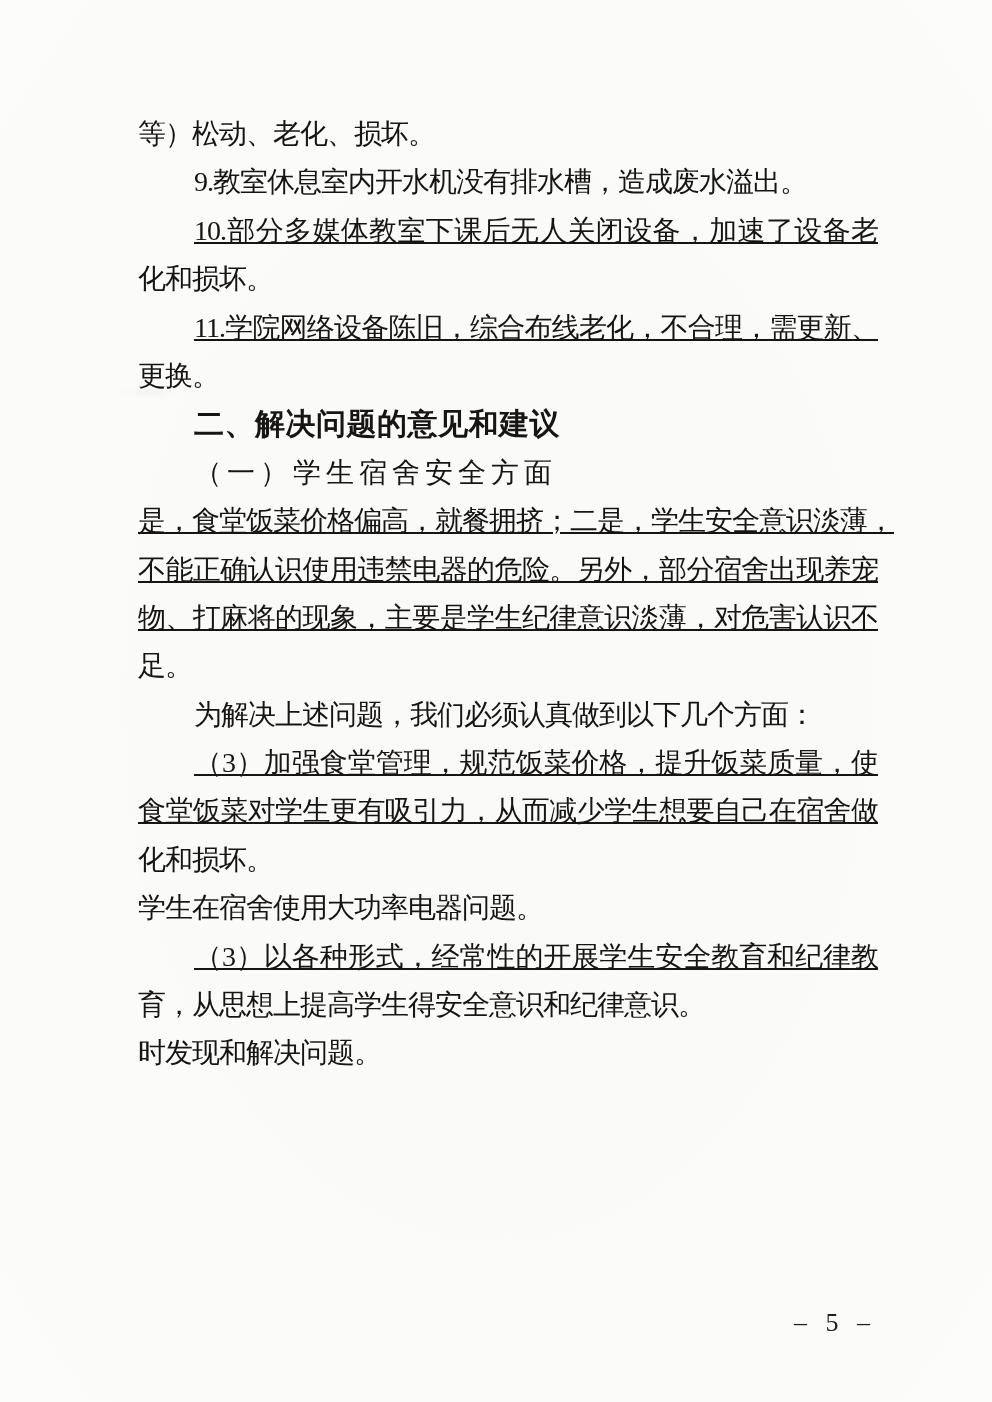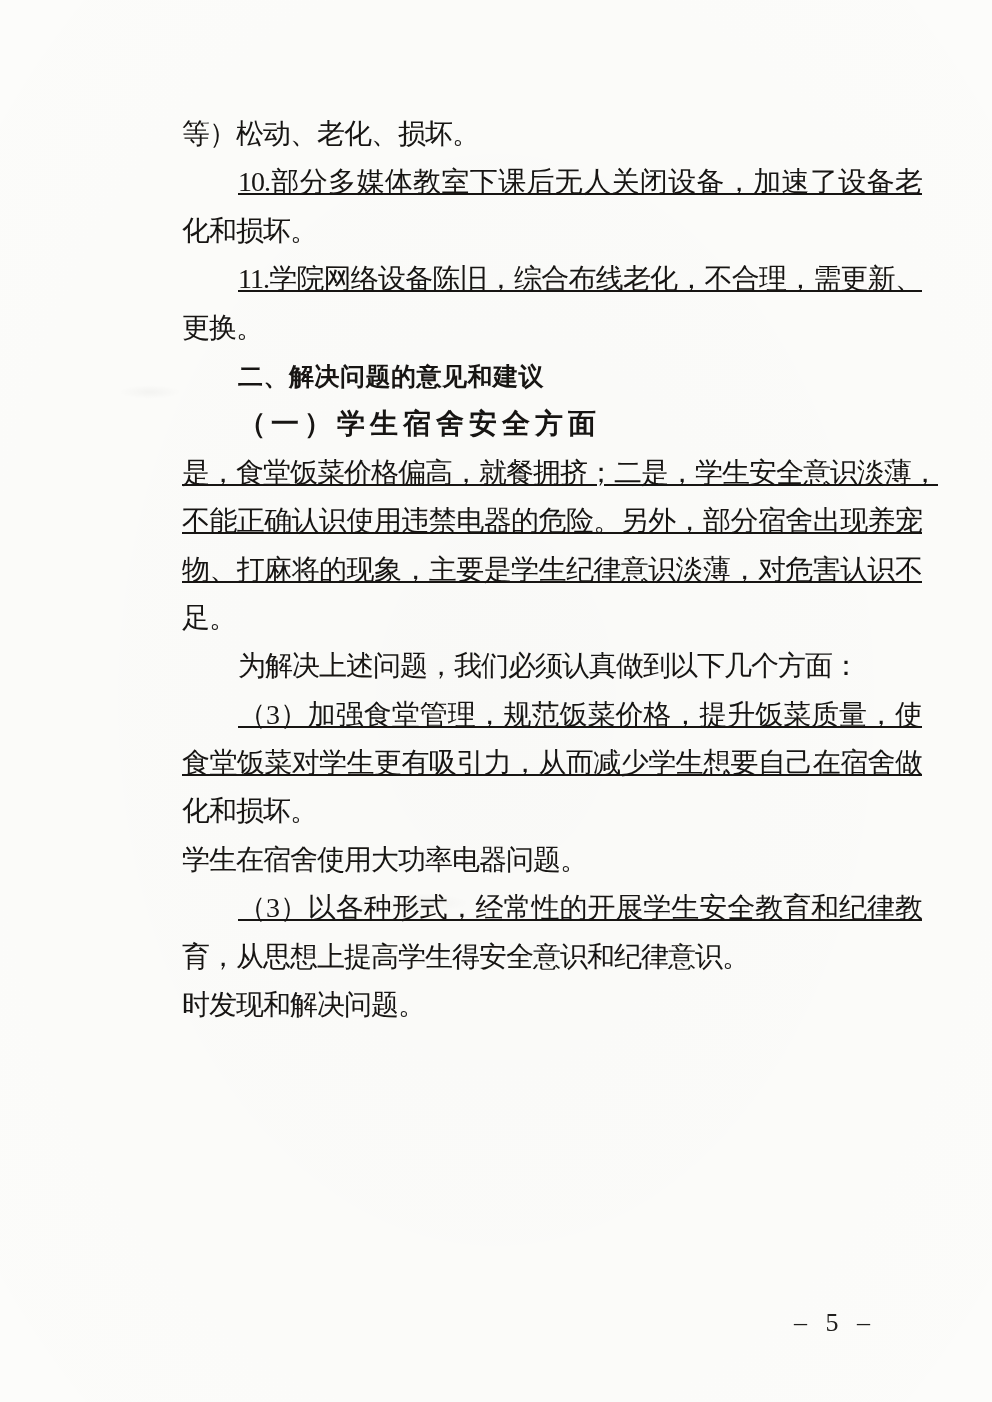--- a/index.html
+++ b/index.html
@@ -16,21 +16,20 @@
     background-image:
       radial-gradient(ellipse 70px 14px at 420px 903px, rgba(0,0,0,0.035), transparent 70%),
       radial-gradient(ellipse 45px 10px at 150px 392px, rgba(0,0,0,0.03), transparent 70%),
       radial-gradient(ellipse 900px 1300px at 496px 700px, rgba(0,0,0,0.012), transparent 85%);
     font-family: "Liberation Serif", "DejaVu Serif", serif;
     color: #171513;
   }
   .page {
     position: absolute;
     inset: 0;
-    margin-left: 44px;
   }
   .text-block {
     position: absolute;
     left: 138px;
     top: 110px;
     width: 740px;
   }
   .line {
     display: block;
     height: 48.4px;
@@ -45,44 +44,45 @@
   }
   .line.justify {
     text-align: justify;
     text-align-last: justify;
     text-decoration: underline;
     -moz-text-align-last: justify;
   }
   .line.heading {
     font-family: "Liberation Sans", "DejaVu Sans", sans-serif;
     font-weight: bold;
-    font-size: 25px;
+    font-size: 30px;
     letter-spacing: 0.5px;
   }
   .line.subheading {
     font-size: 28px;
     letter-spacing: 5px;
-    font-weight: 700;
+    font-weight: 400;
   }
   .page-number {
     position: absolute;
     top: 1308px;
     right: 116px;
     font-size: 26px;
     letter-spacing: 6px;
     color: #21201e;
     font-family: "Liberation Serif", "DejaVu Serif", serif;
   }
 </style>
 </head>
 <body>
 
 <div class="page">
   <div class="text-block">
       <div class="line body">等）松动、老化、损坏。</div>
+      <div class="line body indent">9.教室休息室内开水机没有排水槽，造成废水溢出。</div>
       <div class="line body indent justify">10.部分多媒体教室下课后无人关闭设备，加速了设备老</div>
       <div class="line body">化和损坏。</div>
       <div class="line body indent justify">11.学院网络设备陈旧，综合布线老化，不合理，需更新、</div>
       <div class="line body">更换。</div>
       <div class="line heading indent">二、解决问题的意见和建议</div>
       <div class="line subheading indent">（一）学生宿舍安全方面</div>
       <div class="line body justify">是，食堂饭菜价格偏高，就餐拥挤；二是，学生安全意识淡薄，</div>
       <div class="line body justify">不能正确认识使用违禁电器的危险。另外，部分宿舍出现养宠</div>
       <div class="line body justify">物、打麻将的现象，主要是学生纪律意识淡薄，对危害认识不</div>
       <div class="line body">足。</div>

